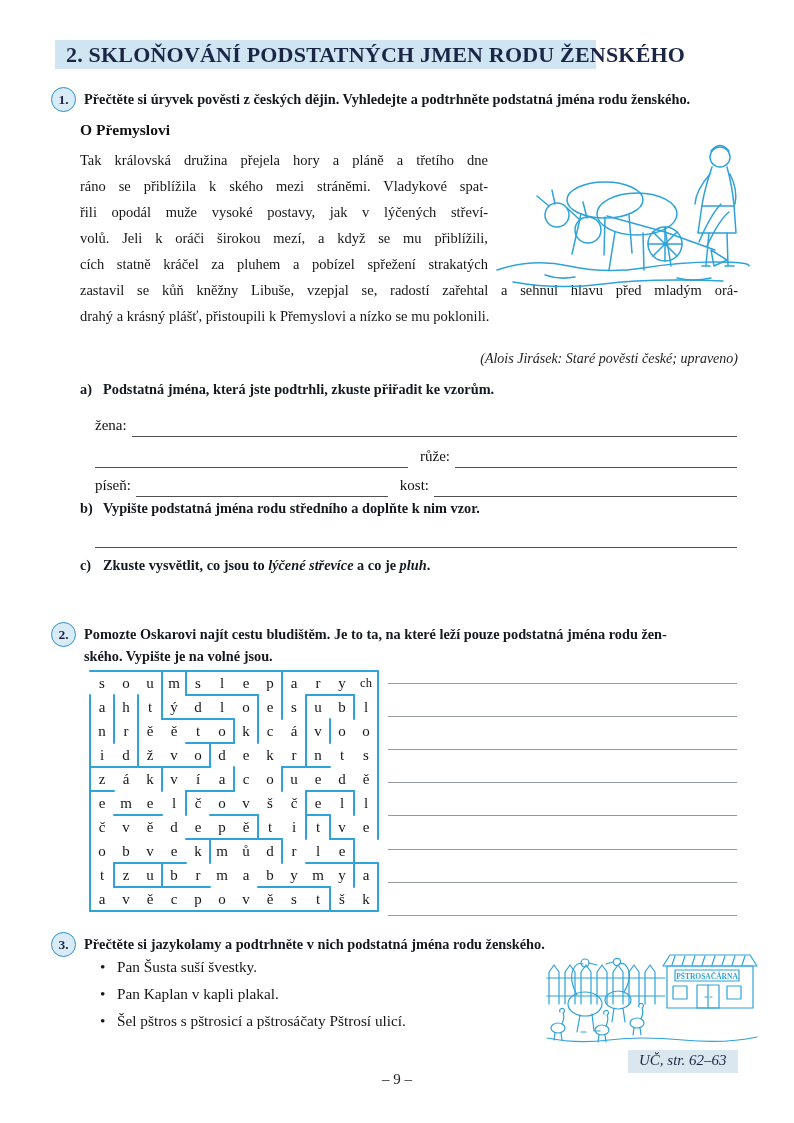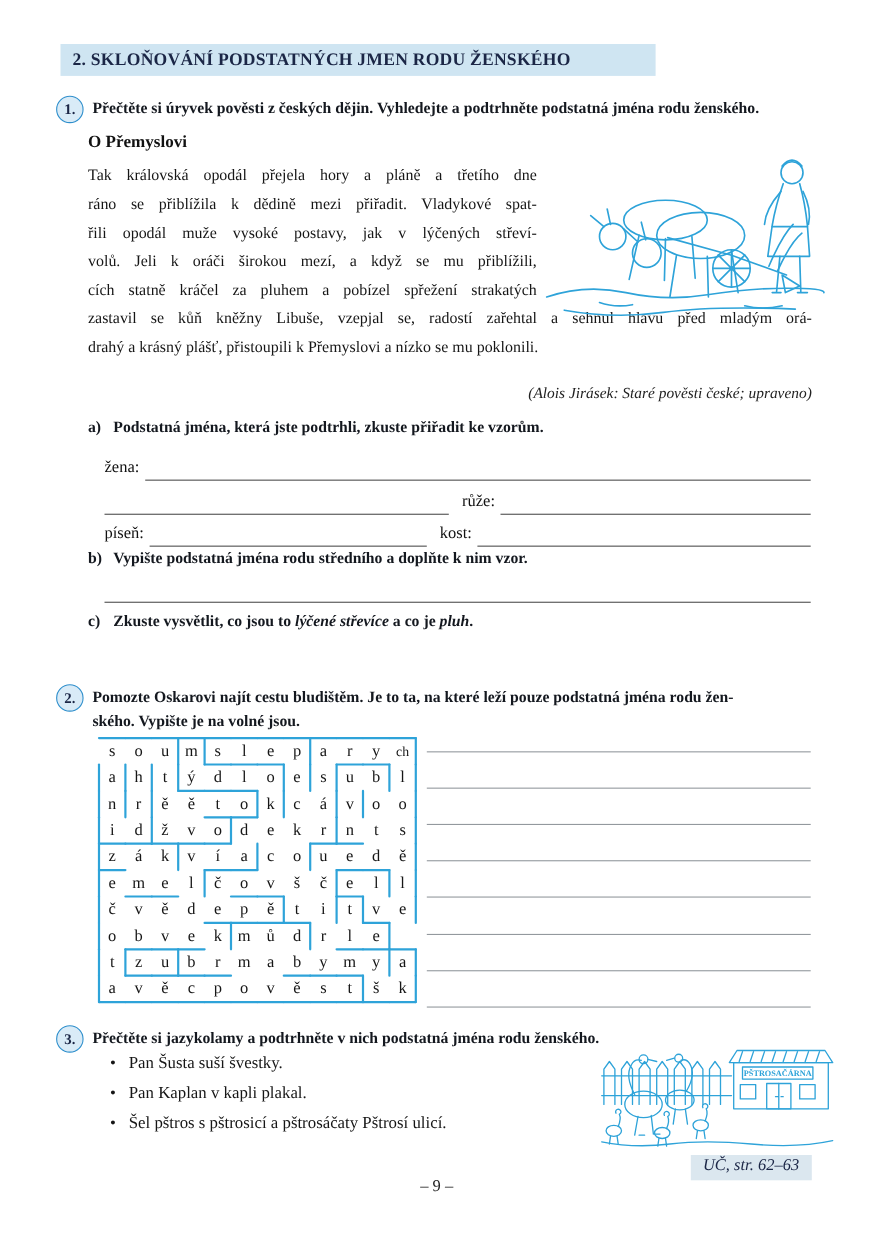--- a/index.html
+++ b/index.html
@@ -2,21 +2,21 @@
 <html style="--accent: #2ea3d9; --dark: #1b2646;"><head>
 <meta charset="utf-8">
 <style>
   html,body{margin:0;padding:0;background:#e8e8e8;}
   .page{position:relative;width:794px;height:1123px;background:#ffffff;overflow:hidden;
         font-family:"Liberation Serif","DejaVu Serif",serif;color:#111;}
   :root{--accent:#2ea3d9;--dark:#1b2646;}
 
   
   .band{position:absolute;left:55px;top:40px;width:541px;height:29px;background:#cfe5f2;
-        color:var(--dark);font-weight:bold;font-size:16px;line-height:30px;
+        color:var(--dark);font-weight:bold;font-size:22px;line-height:30px;
         padding-left:11px;box-sizing:border-box;letter-spacing:.2px;white-space:nowrap;}
 
   
   .badge{position:absolute;left:51px;width:25px;height:25px;border:1.7px solid #2f8fcc;
          border-radius:50%;background:#d9ebf7;color:var(--dark);font-weight:bold;
          font-size:13.5px;display:flex;align-items:center;justify-content:center;
          box-sizing:border-box;}
   .b1{top:87px}.b2{top:622px}.b3{top:932px}
 
   .instr{position:absolute;left:84px;font-weight:bold;font-size:14.3px;color:#14181f;
@@ -75,22 +75,22 @@
 
 <div class="page">
 
   <div class="band">2. SKLOŇOVÁNÍ PODSTATNÝCH JMEN RODU ŽENSKÉHO</div>
 
   <div class="badge b1">1.</div>
   <div class="instr i1">Přečtěte si úryvek pověsti z českých dějin. Vyhledejte a podtrhněte podstatná jména rodu ženského.</div>
 
   <div class="story-title">O Přemyslovi</div>
   <div class="story">
-      <div class="s-line narrow">Tak královská opodál přejela hory a pláně a třetího dne</div>
-      <div class="s-line narrow">ráno se přiblížila k dědině mezi přiřadit. Vladykové spat-</div>
+      <div class="s-line narrow">Tak královská družina přejela hory a pláně a třetího dne</div>
+      <div class="s-line narrow">ráno se přiblížila k ského mezi stráněmi. Vladykové spat-</div>
       <div class="s-line narrow">řili opodál muže vysoké postavy, jak v lýčených střeví-</div>
       <div class="s-line narrow">volů. Jeli k oráči širokou mezí, a když se mu přiblížili,</div>
       <div class="s-line narrow">cích statně kráčel za pluhem a pobízel spřežení strakatých</div>
       <div class="s-line full">zastavil se kůň kněžny Libuše, vzepjal se, radostí zařehtal a sehnul hlavu před mladým orá-</div>
       <div class="s-line full last">drahý a krásný plášť, přistoupili k Přemyslovi a nízko se mu poklonili.</div>
     </div>
 
   <div class="illu illu1">
     <svg viewBox="0 0 272 172" width="272" height="172" fill="none" stroke="currentColor" stroke-width="1.5" stroke-linecap="round" stroke-linejoin="round">
 

